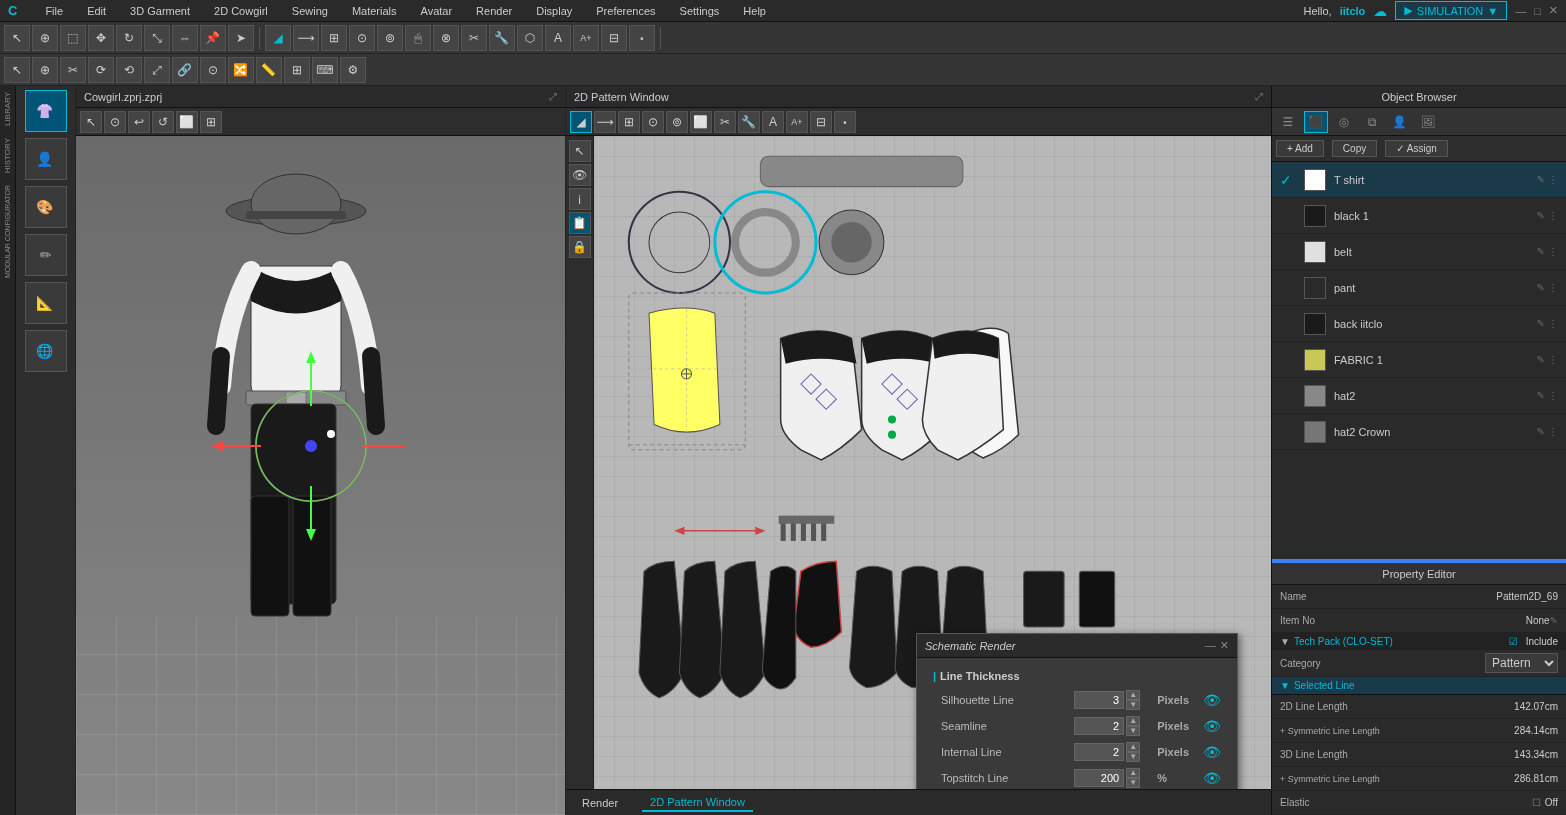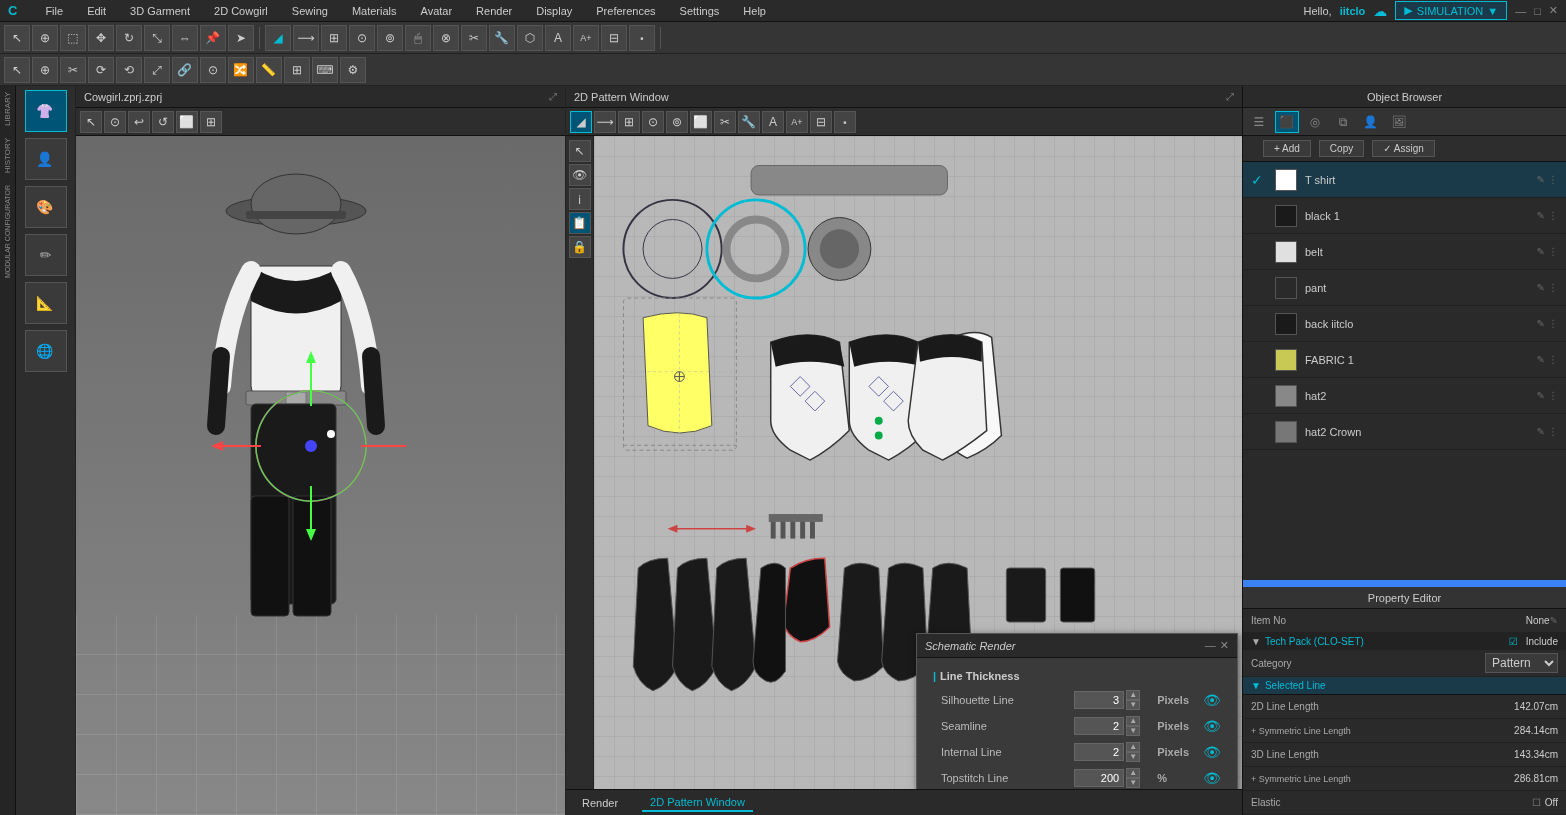--- a/index.html
+++ b/index.html
@@ -39,41 +39,41 @@
     .viewport-3d { flex: 1; background: #5a5a5a; position: relative; overflow: hidden; }
     .viewport-bg { width: 100%; height: 100%; background: linear-gradient(to bottom, #6a6a6a 0%, #888 100%); position: relative; }
     .floor-grid { position: absolute; bottom: 0; left: 0; right: 0; height: 200px; background: repeating-linear-gradient(90deg, rgba(255,255,255,0.1) 0px, rgba(255,255,255,0.1) 1px, transparent 1px, transparent 40px), repeating-linear-gradient(0deg, rgba(255,255,255,0.1) 0px, rgba(255,255,255,0.1) 1px, transparent 1px, transparent 40px); }
 
     
     .right-panel { flex: 1; display: flex; flex-direction: column; position: relative; }
     .pattern-window { flex: 1; background: #c8c8c8; position: relative; overflow: hidden; }
     .pattern-bg { width: 100%; height: 100%; background: #b8b8b8; background-image: linear-gradient(rgba(150,150,150,0.3) 1px, transparent 1px), linear-gradient(90deg, rgba(150,150,150,0.3) 1px, transparent 1px); background-size: 20px 20px; }
 
     
-    .far-right { width: 324px; background: #2a2a2a; display: flex; flex-direction: column; border-left: 1px solid #111; }
+    .far-right { width: 295px; background: #2a2a2a; display: flex; flex-direction: column; border-left: 1px solid #111; }
     .obj-browser-header { background: #2a2a2a; height: 22px; display: flex; align-items: center; justify-content: center; border-bottom: 1px solid #111; }
     .obj-browser-title { color: #ccc; font-size: 11px; }
     .obj-browser-tabs { background: #333; height: 28px; display: flex; align-items: center; gap: 4px; padding: 0 4px; border-bottom: 1px solid #111; }
     .obj-tab { width: 24px; height: 22px; display: flex; align-items: center; justify-content: center; cursor: pointer; color: #888; font-size: 12px; border: 1px solid transparent; }
     .obj-tab.active { background: #005577; border-color: #00bcd4; color: #00bcd4; }
-    .obj-actions { background: #2d2d2d; height: 26px; display: flex; align-items: center; padding: 0 20px; gap: 8px; border-bottom: 1px solid #111; }
+    .obj-actions { background: #2d2d2d; height: 26px; display: flex; align-items: center; padding: 0 4px; gap: 8px; border-bottom: 1px solid #111; }
     .obj-action-btn { background: #3a3a3a; border: 1px solid #555; padding: 2px 10px; color: #ccc; font-size: 10px; cursor: pointer; }
 
     
     .obj-list { flex: 1; overflow-y: auto; }
     .obj-item { height: 36px; display: flex; align-items: center; padding: 0 8px; gap: 8px; border-bottom: 1px solid #222; cursor: pointer; }
     .obj-item.active { background: #1a3a4a; }
     .obj-check { color: #00bcd4; font-size: 14px; width: 16px; }
     .obj-swatch { width: 22px; height: 22px; border: 1px solid #555; flex-shrink: 0; }
     .obj-name { flex: 1; color: #ccc; font-size: 11px; }
     .obj-icon-btns { display: flex; gap: 3px; }
     .obj-icon-btn { color: #666; font-size: 10px; cursor: pointer; }
 
     
-    .prop-editor { background: #2a2a2a; border-top: 7px solid #3b82f6; }
+    .prop-editor { background: #2a2a2a; border-top: 4px solid #3b82f6; }
     .prop-header { background: #333; height: 22px; display: flex; align-items: center; justify-content: center; border-bottom: 1px solid #111; }
     .prop-title { color: #ccc; font-size: 11px; }
     .prop-row { display: flex; align-items: center; padding: 3px 8px; border-bottom: 1px solid #222; min-height: 24px; }
     .prop-label { color: #aaa; font-size: 10px; flex: 1; }
     .prop-value { color: #ccc; font-size: 10px; text-align: right; }
     .prop-section { background: #222; padding: 3px 8px; color: #00bcd4; font-size: 10px; display: flex; align-items: center; gap: 4px; }
     .prop-edit-icon { color: #666; cursor: pointer; font-size: 10px; }
     .prop-select { background: #3a3a3a; border: 1px solid #555; color: #ccc; font-size: 12px; padding: 1px 2px; }
 
     
@@ -563,20 +563,24 @@
           <span class="obj-icon-btn">⋮</span>
         </div>
       </div>
     </div>
 
     <div class="prop-editor">
       <div class="prop-header">
         <span class="prop-title">Property Editor</span>
       </div>
 
+      <div class="prop-row">
+        <span class="prop-label">Name</span>
+        <span class="prop-value">Pattern2D_69</span>
+      </div>
 
       <div class="prop-row">
         <span class="prop-label">Item No</span>
         <span class="prop-value">None</span>
         <span class="prop-edit-icon">✎</span>
       </div>
 
       <div class="prop-section">
         <span style="color:#aaa;">▼</span>
         <span>Tech Pack (CLO-SET)</span>

